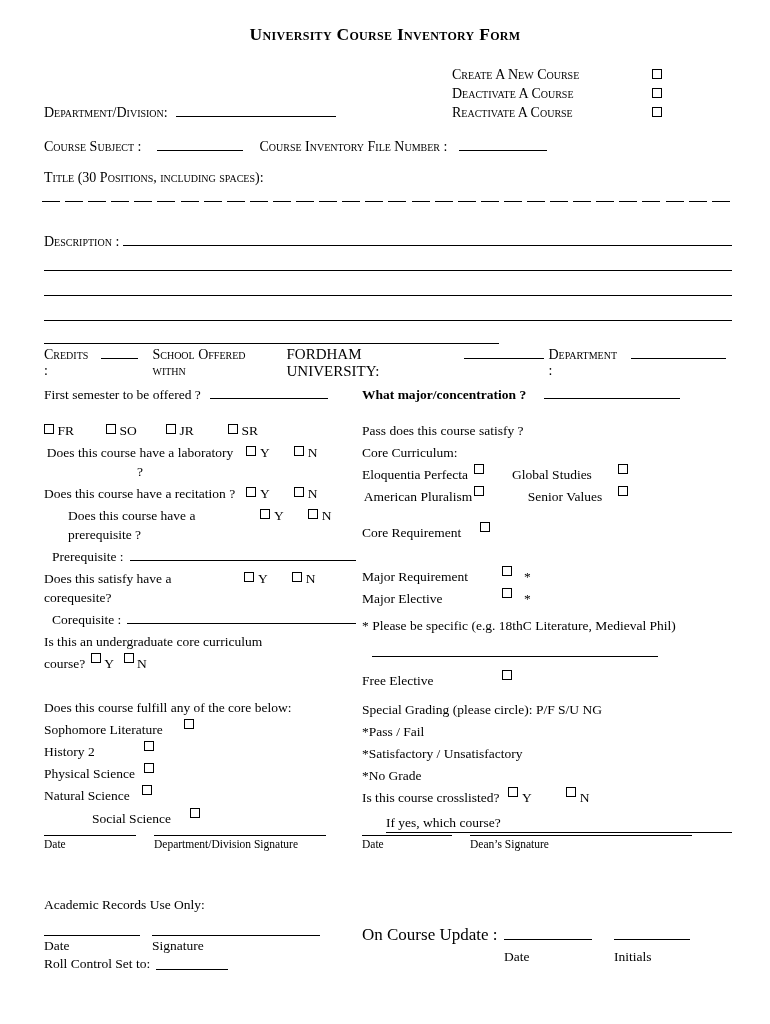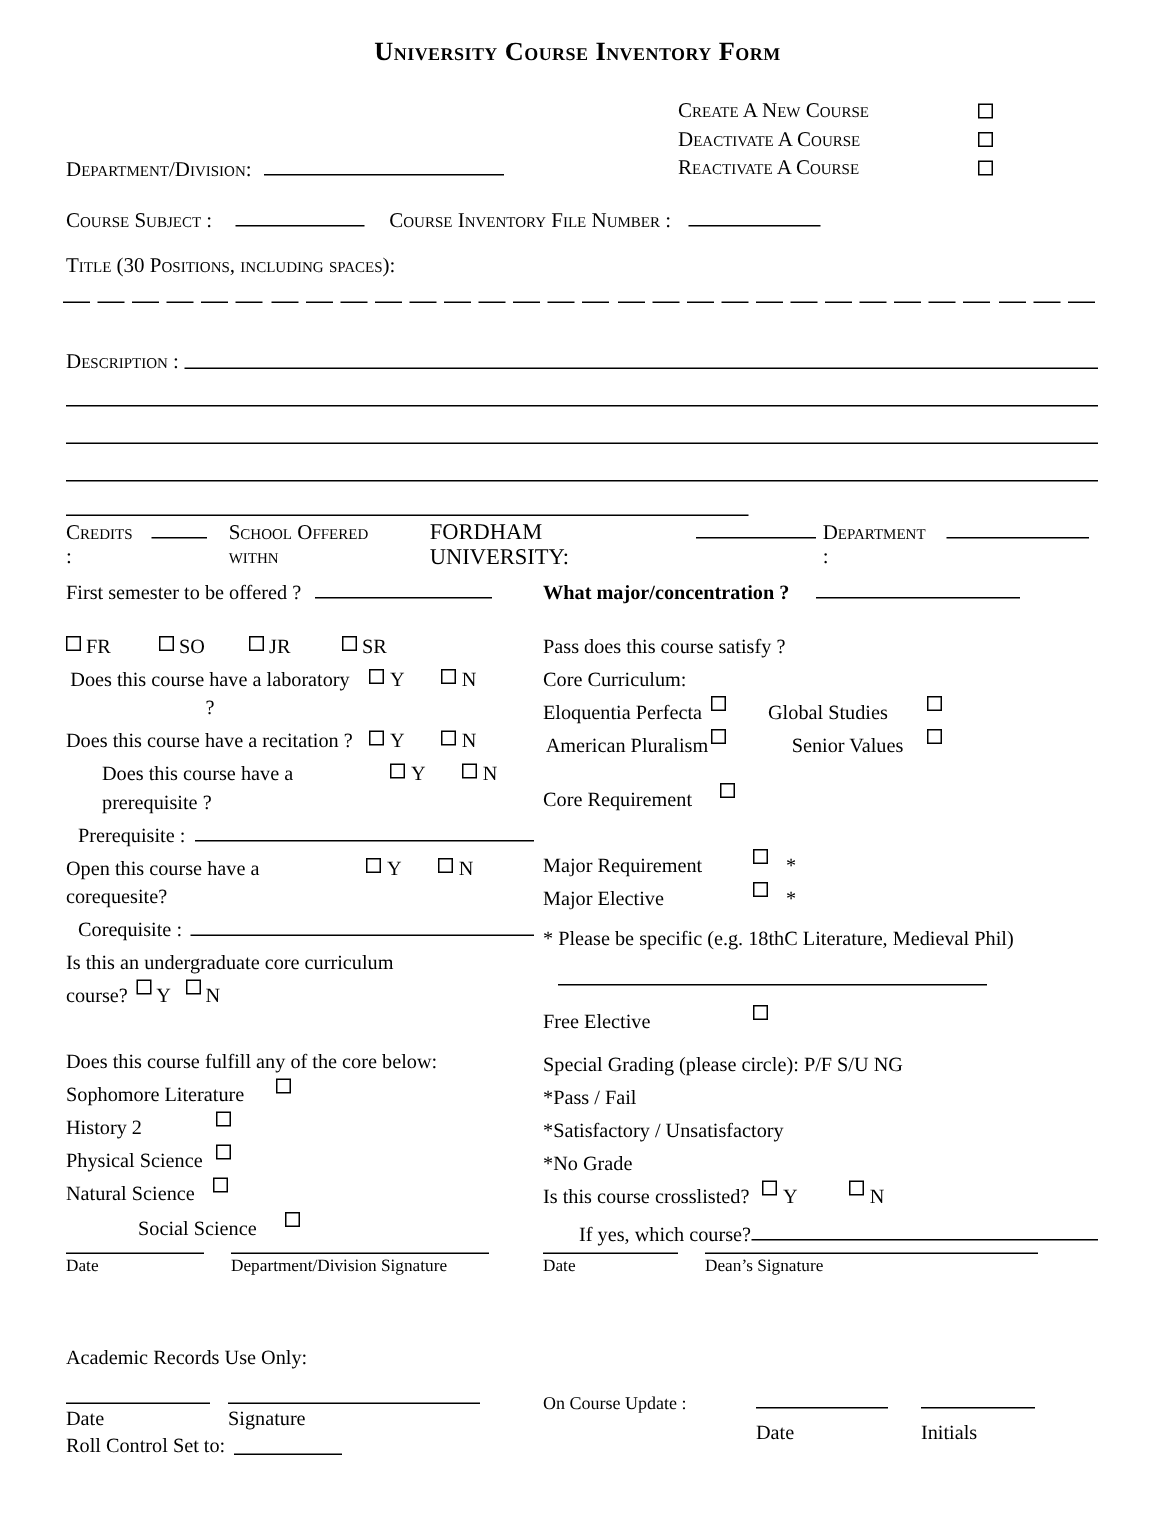--- a/index.html
+++ b/index.html
@@ -324,21 +324,21 @@
         <span class="yn"><span class="cbox" style="margin-left:0;"></span><span>Y</span></span>
         <span class="yn" style="margin-left:14px;"><span class="cbox"></span><span>N</span></span>
       </div>
 
       <div class="ln" style="display:flex;padding-left:8px;">
         <span>Prerequisite :</span>
         <span class="uline" style="flex:1;margin-left:6px;margin-right:8px;"></span>
       </div>
 
       <div class="ln" style="display:flex;">
-        <span style="width:190px;">Open this course have a corequesite?</span>
+        <span style="width:190px;">Does this satisfy have a corequesite?</span>
         <span class="yn"><span class="cbox"></span><span>Y</span></span>
         <span class="yn" style="margin-left:14px;"><span class="cbox"></span><span>N</span></span>
       </div>
 
       <div class="ln" style="display:flex;padding-left:8px;">
         <span>Corequisite :</span>
         <span class="uline" style="flex:1;margin-left:6px;margin-right:8px;"></span>
       </div>
 
       <div class="ln">Is this an undergraduate core curriculum</div>
@@ -437,21 +437,21 @@
       <div class="ln">*No Grade</div>
 
       <div class="ln" style="display:flex;margin-top:3px;">
         <span style="width:146px;">Is this course crosslisted?</span>
         <span class="cbox"></span>
         <span style="margin-left:4px;">Y</span>
         <span class="cbox" style="margin-left:34px;"></span>
         <span style="margin-left:4px;">N</span>
       </div>
 
-      <div class="ln" style="display:flex;margin-top:6px;padding-left:24px;">
+      <div class="ln" style="display:flex;margin-top:6px;padding-left:24px;flex-direction:column;">
         <span>If yes, which course?</span>
         <span class="uline" style="flex:1;"></span>
       </div>
     </div>
 
     <div class="sig-block">
       <div style="display:flex;">
         <div style="width:318px;display:flex;">
           <div style="width:92px;">
             <div class="sig-line"></div>
@@ -490,21 +490,21 @@
         <div style="width:108px;">Date</div>
         <div>Signature</div>
       </div>
       <div style="display:flex;font-size:13.5px;margin-top:2px;">
         <span>Roll Control Set to:</span>
         <span class="uline" style="width:72px;margin-left:6px;"></span>
       </div>
     </div>
 
     <div class="bottom-right">
-      <div style="display:flex;font-size:12px;align-items:baseline;">
+      <div style="display:flex;font-size:17px;align-items:baseline;">
         <span style="width:142px;">On Course Update :</span>
         <span class="uline" style="width:88px;"></span>
         <span class="uline" style="width:76px;margin-left:22px;"></span>
       </div>
       <div style="display:flex;font-size:13.5px;margin-top:4px;">
         <span style="width:142px;"></span>
         <span style="width:110px;">Date</span>
         <span>Initials</span>
       </div>
     </div>

